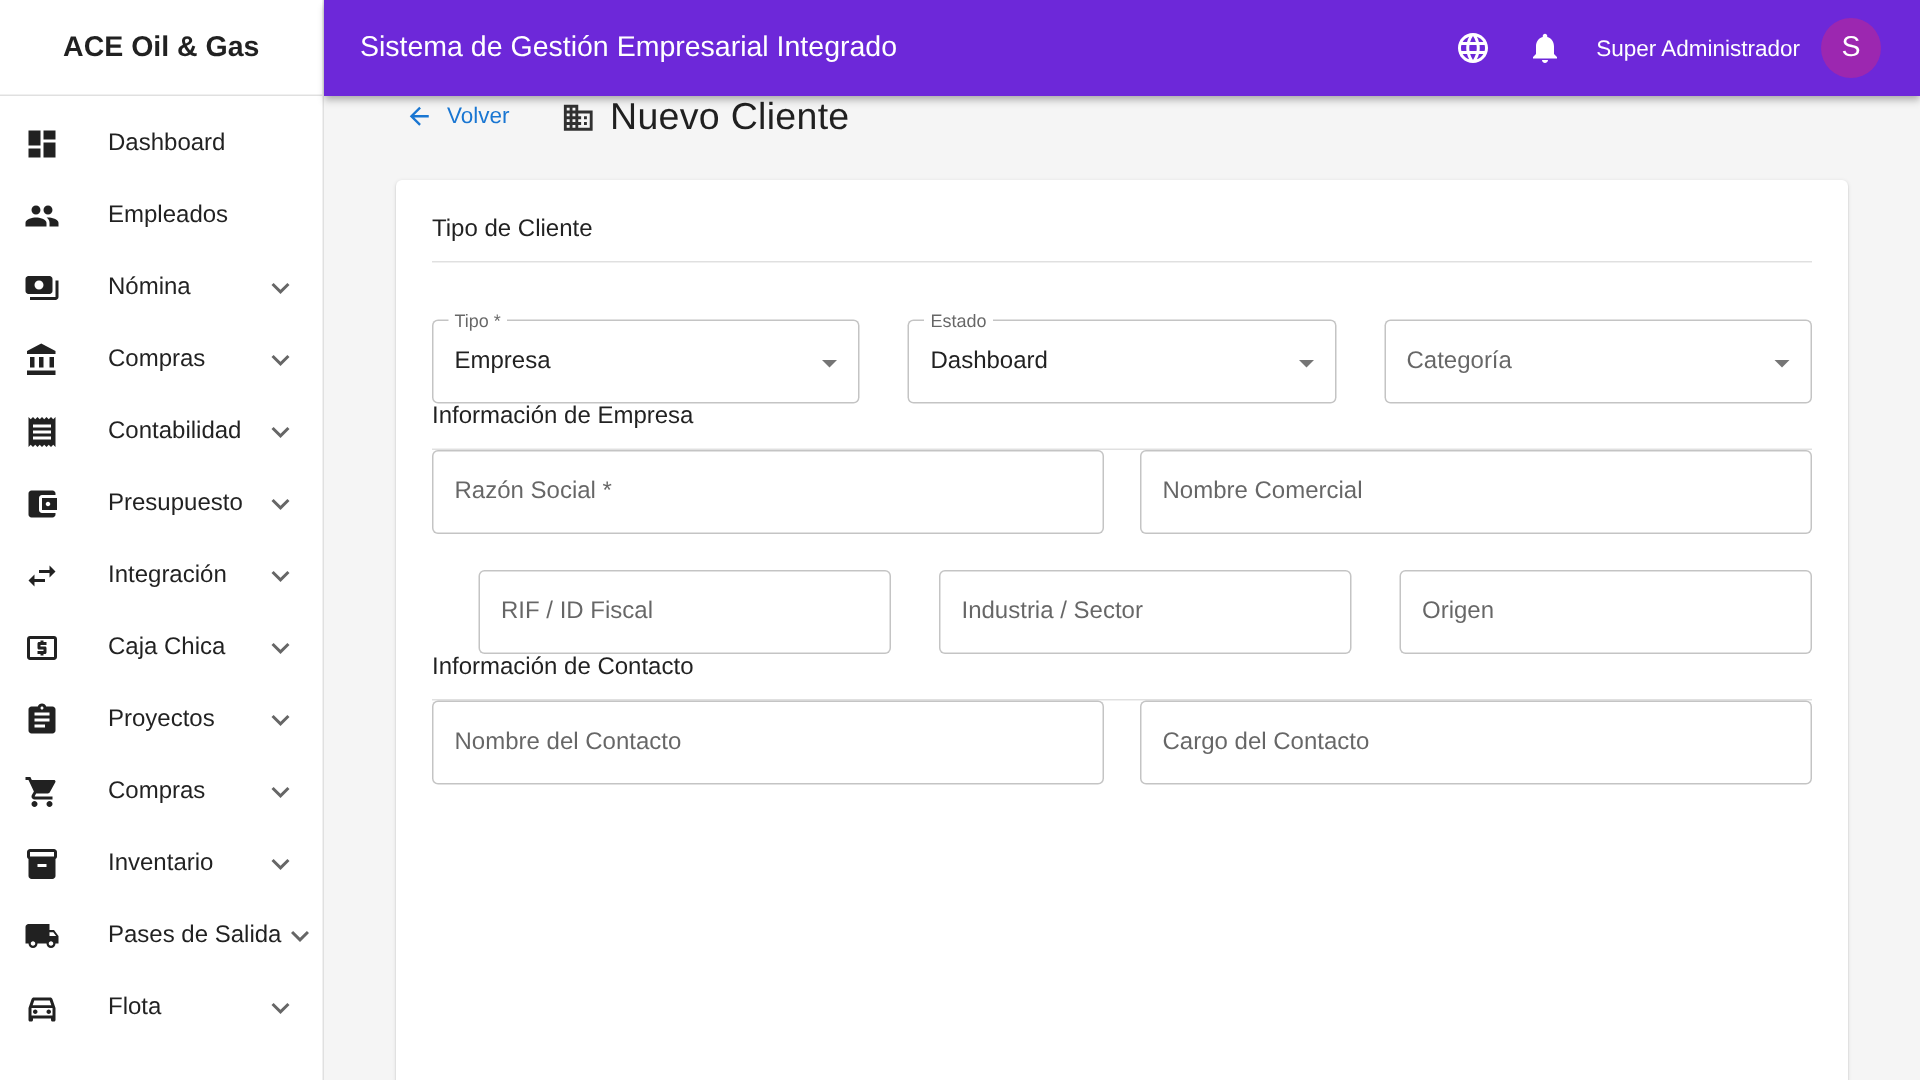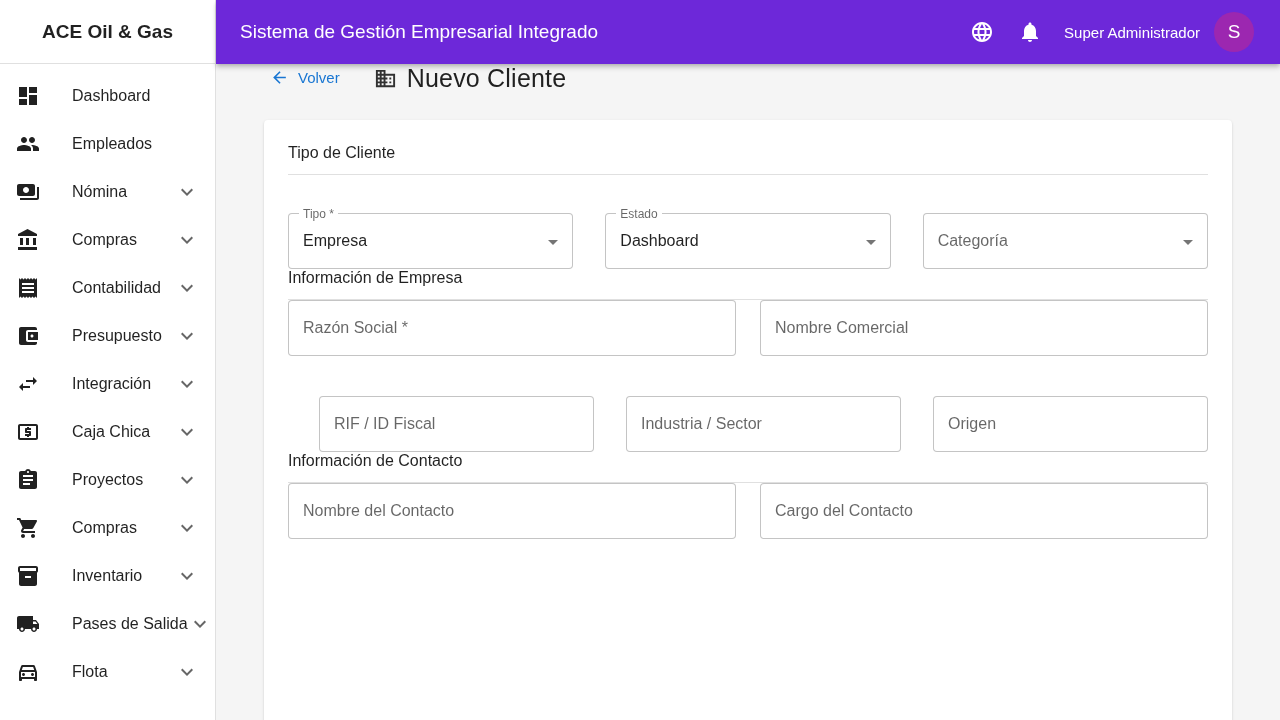--- a/index.html
+++ b/index.html
@@ -38,21 +38,21 @@
   .title-icon { width:23px; height:23px; color:rgba(0,0,0,0.8); margin-right:10px; }
   .title-icon svg { width:23px; height:23px; display:block; }
   .page-title { font-size:25px; font-weight:400; color:rgba(0,0,0,0.87); letter-spacing:0.2px; }
 
   
   .card { margin-top:27px; background:#ffffff; border-radius:4px; box-shadow:0 2px 1px -1px rgba(0,0,0,0.2), 0 1px 1px 0 rgba(0,0,0,0.14), 0 1px 3px 0 rgba(0,0,0,0.12); padding:24px 24px 40px 24px; height:620px; }
   .section-title { font-size:16px; font-weight:400; color:rgba(0,0,0,0.87); }
   .section-title.later { }
   .divider { height:1px; background:rgba(0,0,0,0.12); margin-top:12px; }
   .row-3 { display:grid; grid-template-columns:repeat(3,1fr); gap:32px; margin-top:38px;border-radius:18px; }
-  .row-3.tight { margin-top:40px;padding-left:31px; }
+  .row-3.tight { margin-top:24px;padding-left:31px; }
   .row-2 { display:grid; grid-template-columns:repeat(2,1fr); gap:24px; }
 
   .field { position:relative; height:56px; border:1px solid rgba(0,0,0,0.23); border-radius:4px; background:#fff; display:flex; align-items:center; padding:0 32px 0 14px; cursor:pointer; }
   .field .value { font-size:16px; color:rgba(0,0,0,0.87); }
   .field .inner-label { font-size:16px; color:rgba(0,0,0,0.6); }
   .float-label { position:absolute; top:-8px; left:10px; background:#fff; padding:0 4px; font-size:12px; line-height:16px; color:rgba(0,0,0,0.6); white-space:nowrap; }
   .select-arrow { position:absolute; right:7px; top:16px; width:24px; height:24px; color:rgba(0,0,0,0.54); }
   .select-arrow svg { width:24px; height:24px; display:block; }
 
   input.text-field { height:56px; width:100%; border:1px solid rgba(0,0,0,0.23); border-radius:4px; padding:0 14px; font-size:16px; font-family:"Liberation Sans", sans-serif; color:rgba(0,0,0,0.87); background:#fff; outline:none; }

